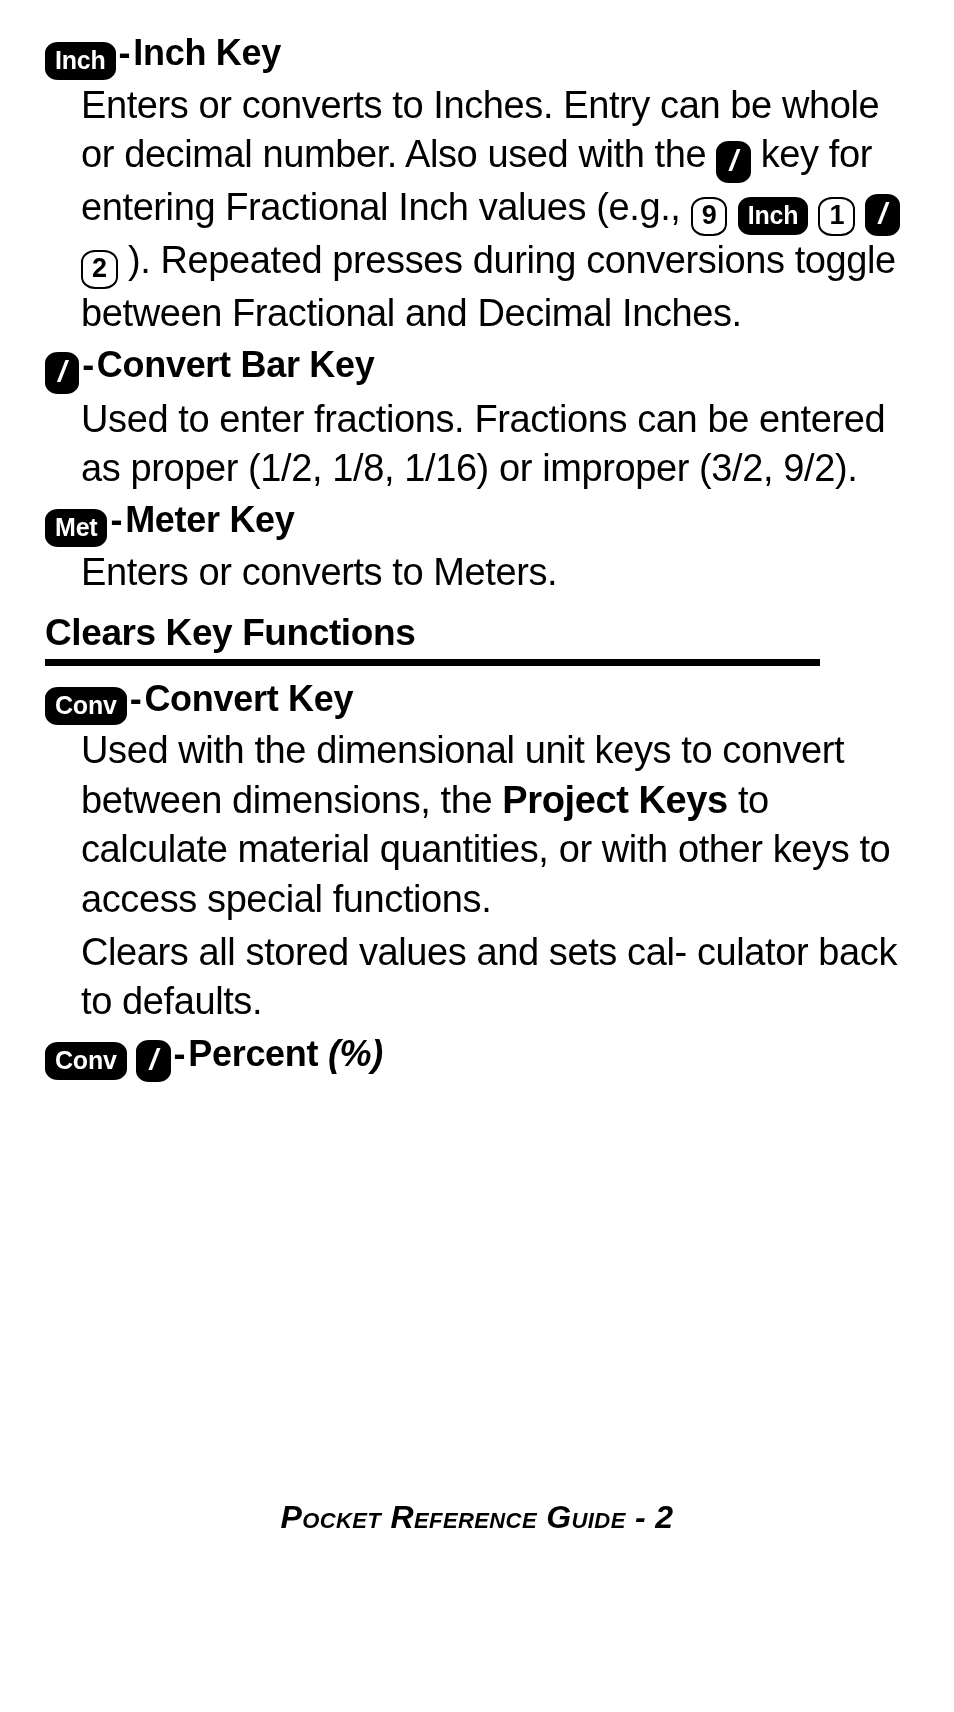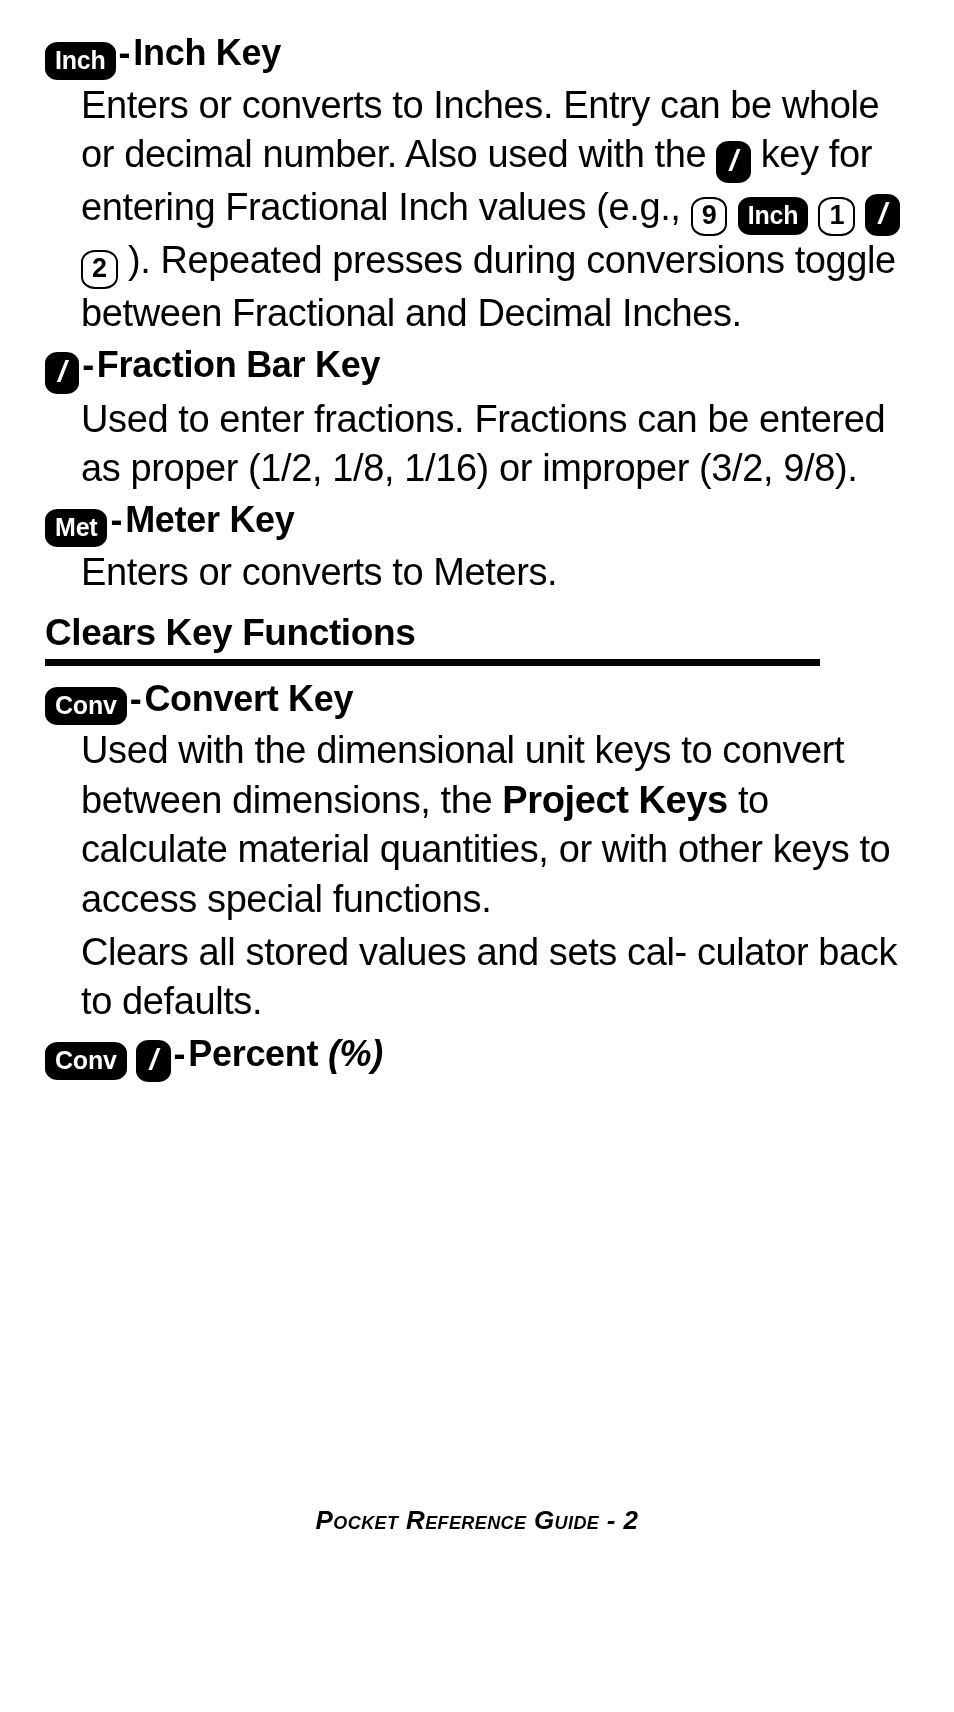--- a/index.html
+++ b/index.html
@@ -106,21 +106,21 @@
     margin-top: 3px;
   }
 
   
   .footer {
     position: absolute;
     left: 0;
     right: 0;
     bottom: 176px;
     text-align: center;
-    font-size: 26px;
+    font-size: 32px;
     font-weight: bold;
     font-style: italic;
     font-variant: small-caps;
     letter-spacing: 0.4px;
   }
   .footer .smallcapwrap { }
 </style>
 </head>
 <body>
 
@@ -143,26 +143,26 @@
       <span class="keycap slash">/</span>
       <span class="keycap digit">2</span>
       <span>). Repeated presses during</span>
       <span>conversions toggle between</span>
       <span>Fractional and Decimal Inches.</span>
     </div>
   </div>
 
   <div class="entry">
     <div class="entry-head">
-      <span class="keycap slash">/</span><span class="dash">-</span><span>Fraction Bar Key</span>
+      <span class="keycap slash">/</span><span class="dash">-</span><span>Convert Bar Key</span>
     </div>
     <div class="entry-body">
       <span>Used to enter fractions. Fractions</span>
       <span>can be entered as proper (1/2, 1/8,</span>
-      <span>1/16) or improper (3/2, 9/8).</span>
+      <span>1/16) or improper (3/2, 9/2).</span>
     </div>
   </div>
 
   <div class="entry">
     <div class="entry-head">
       <span class="keycap word">Met</span><span class="dash">-</span><span>Meter Key</span>
     </div>
     <div class="entry-body">
       <span>Enters or converts to Meters.</span>
     </div>

